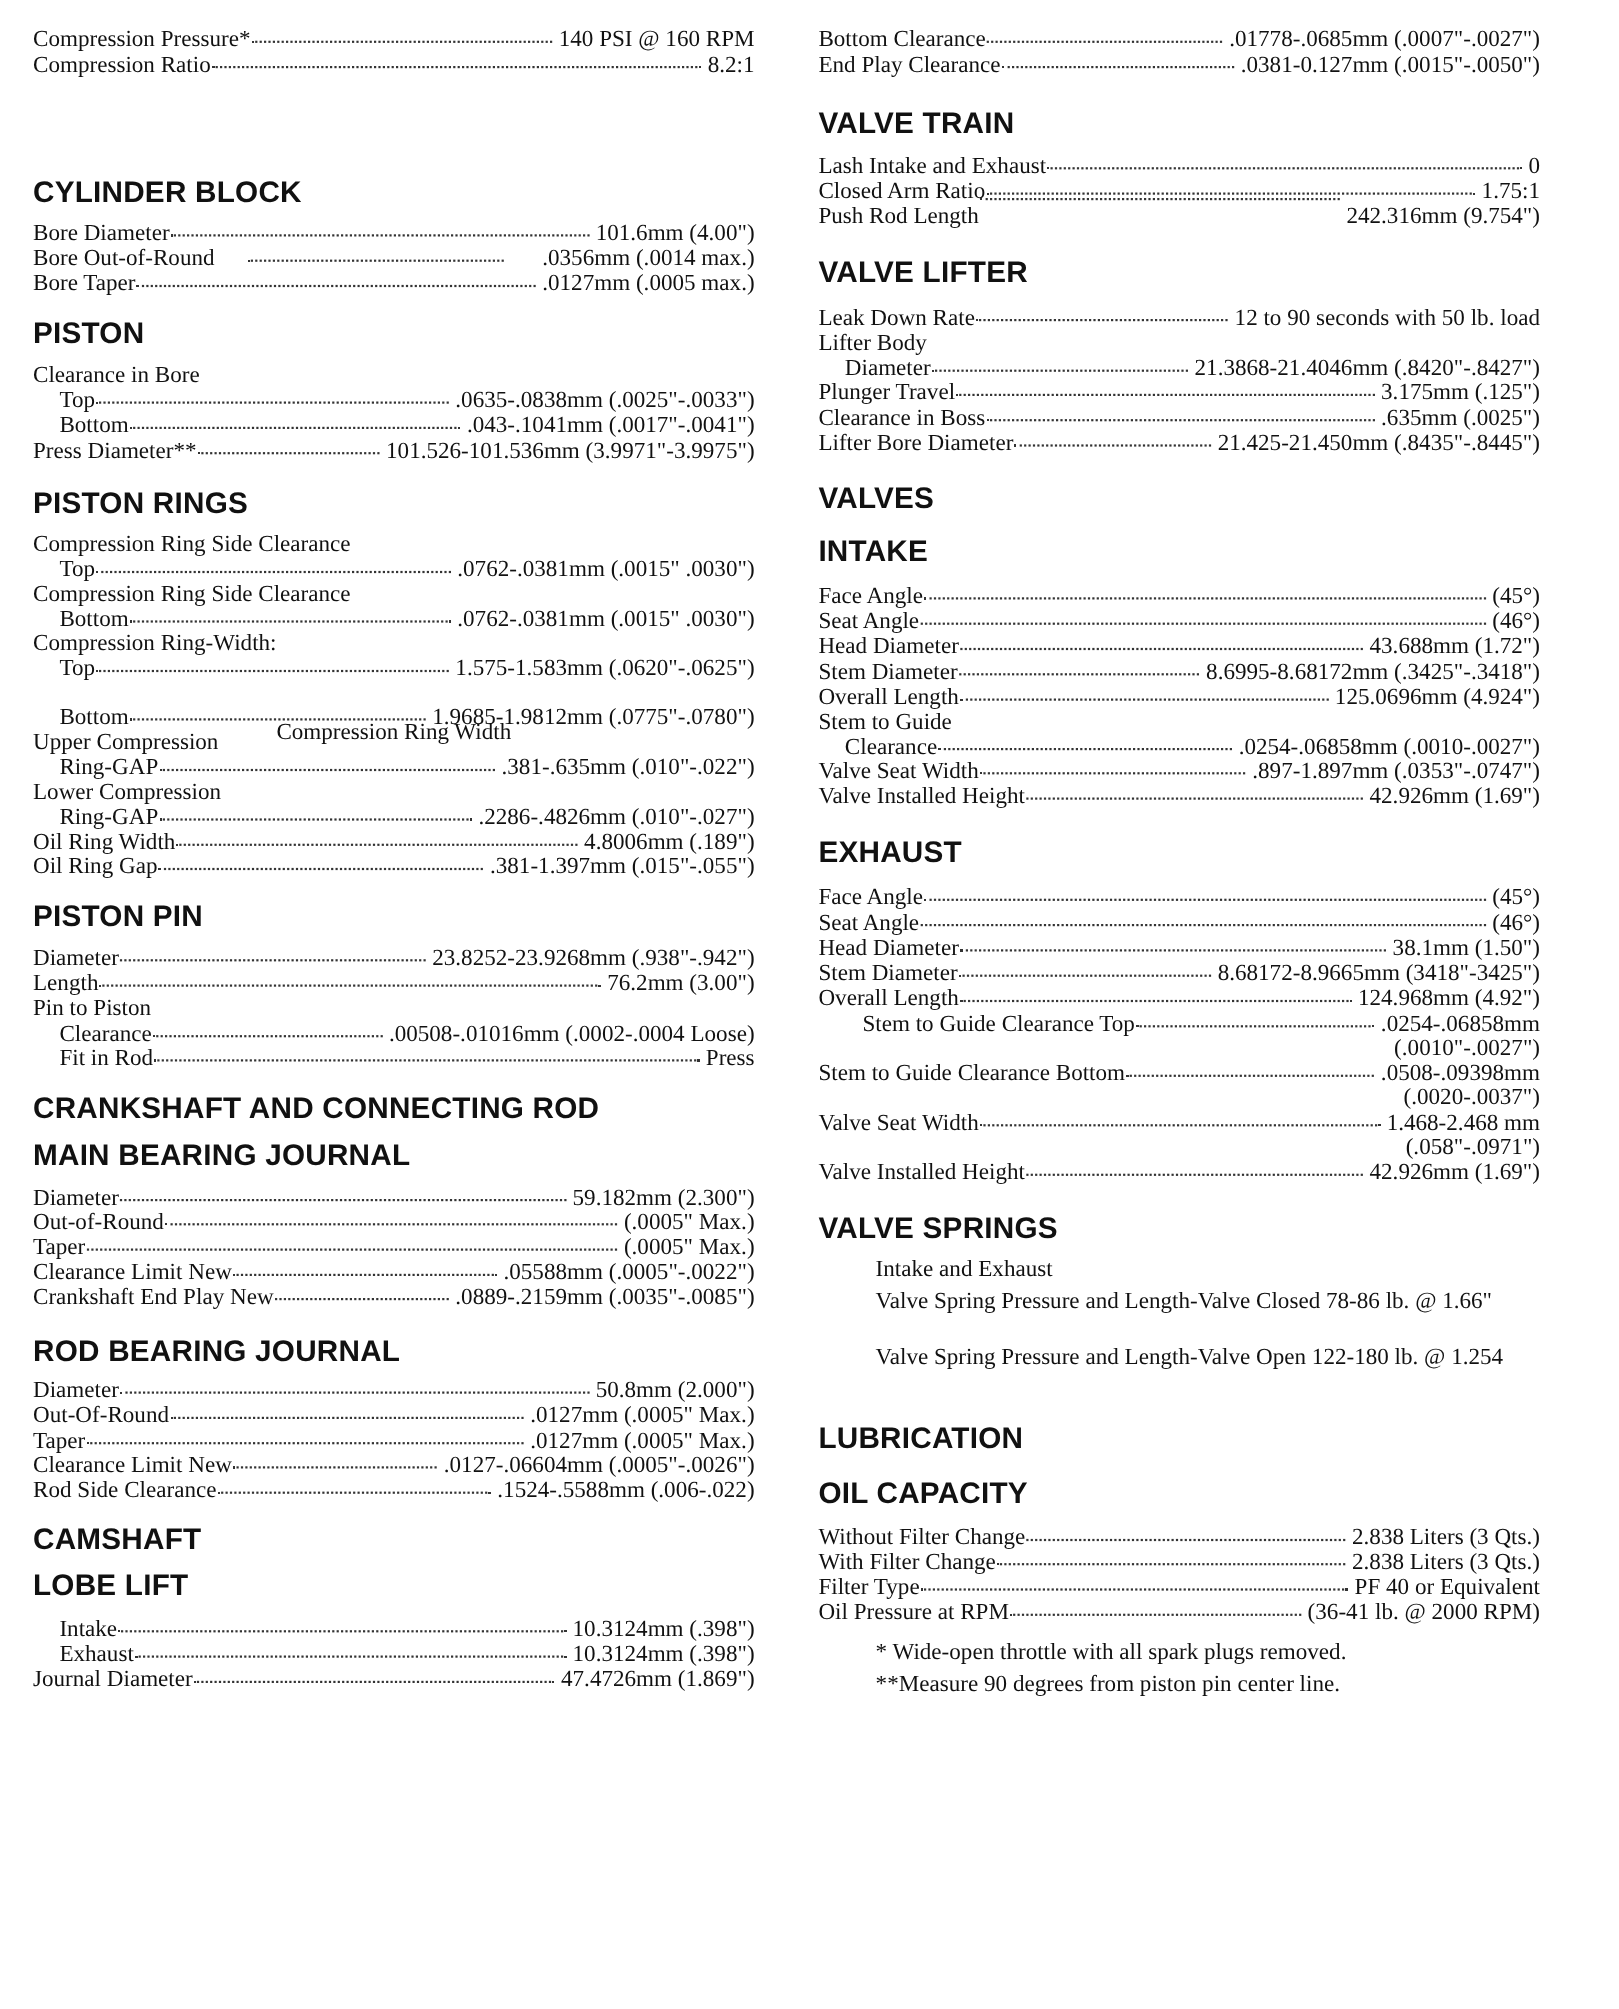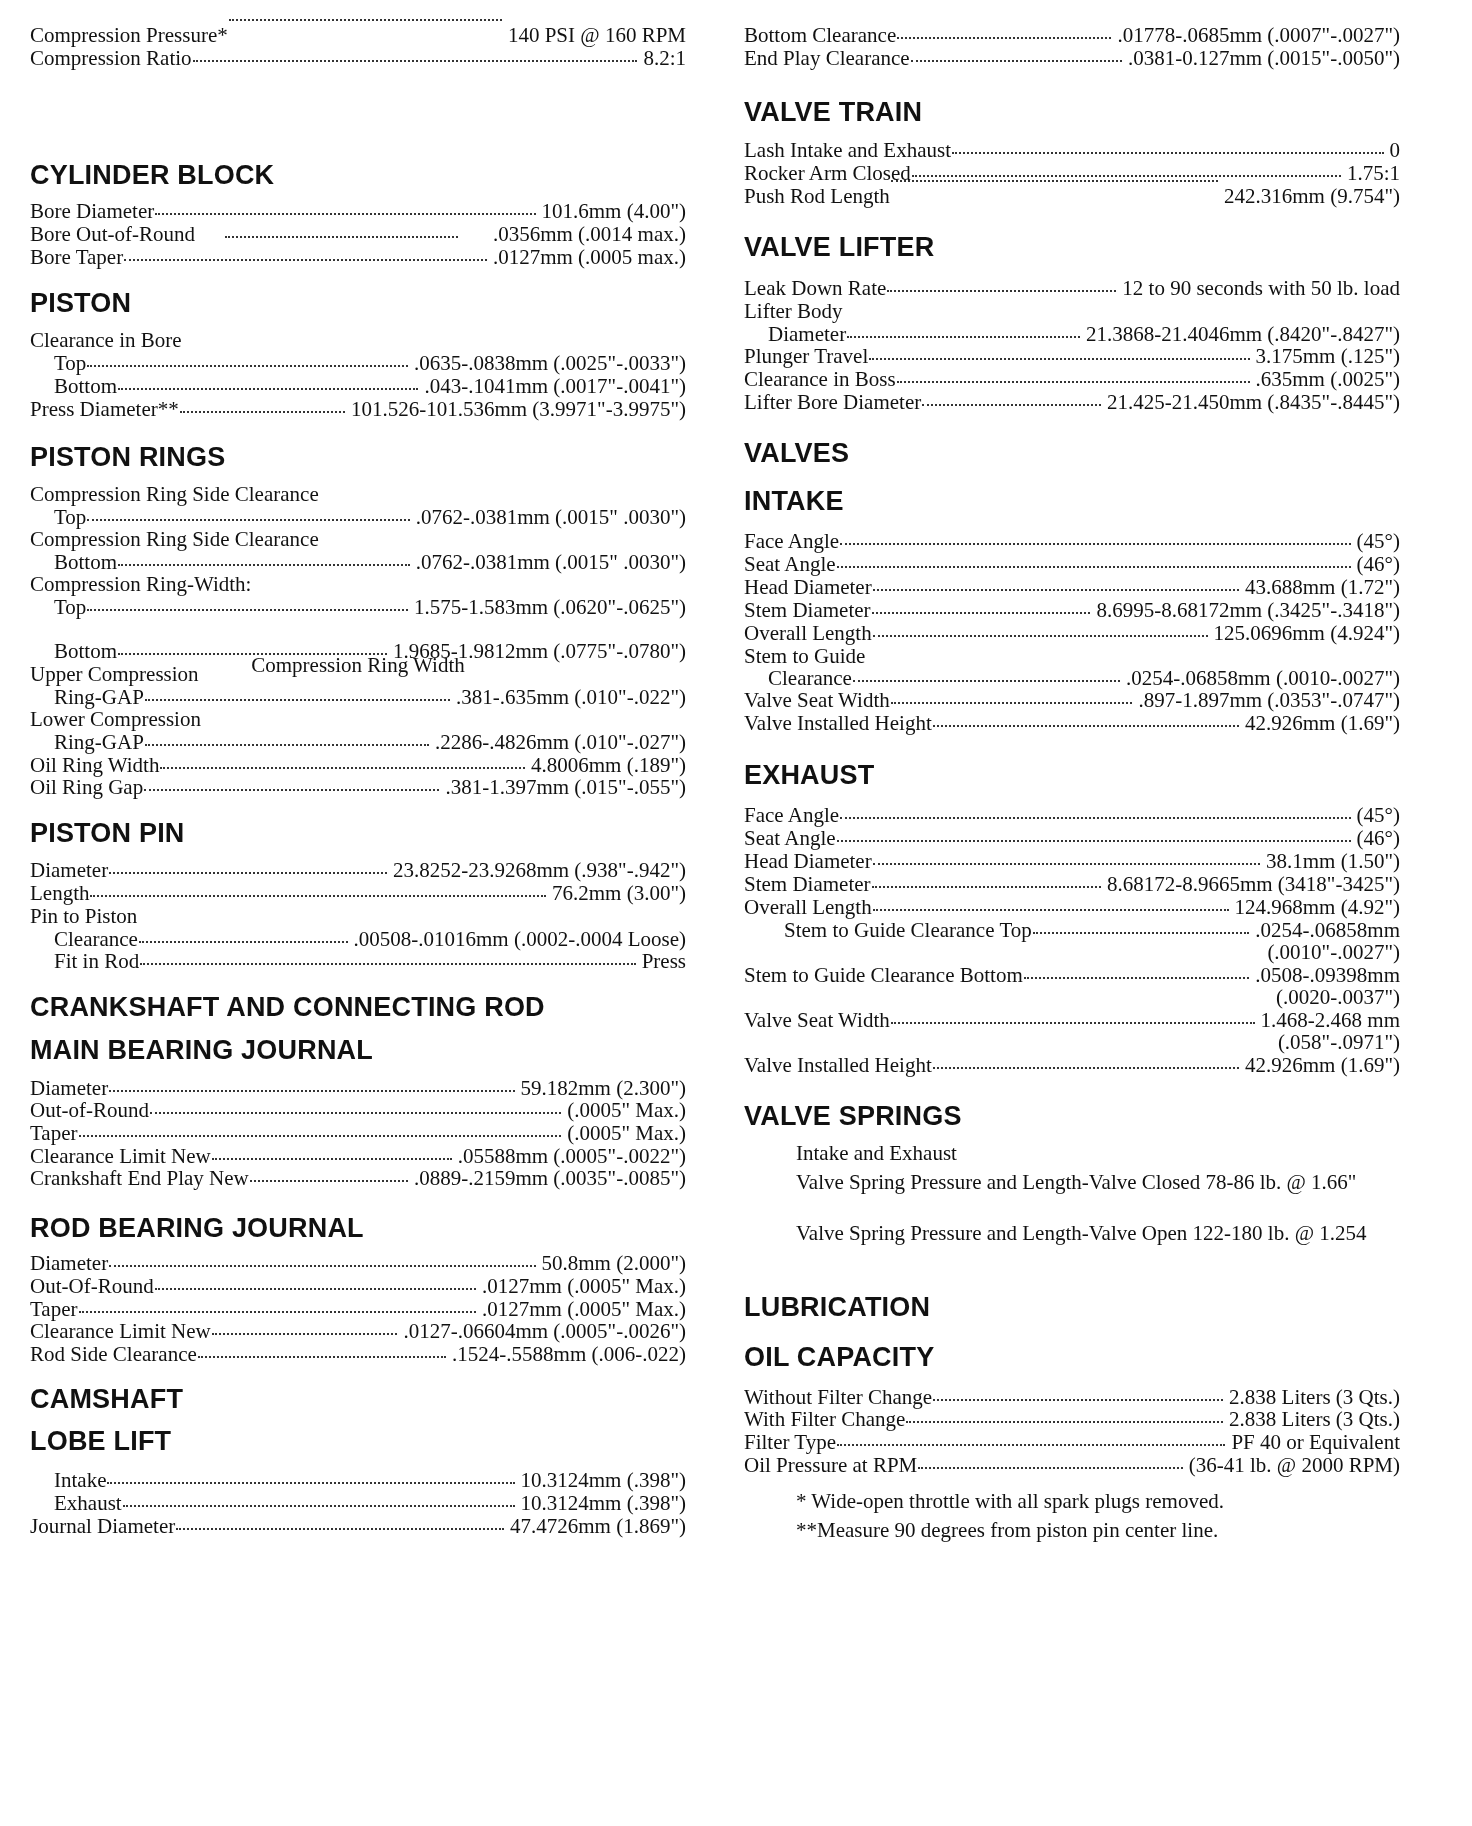--- a/index.html
+++ b/index.html
@@ -41,21 +41,21 @@
     font-size: 21px; line-height: 26px; text-indent: 52px;
     text-align: justify; text-align-last: left;
   }
   .para-plain { font-size: 21px; line-height: 26px; padding-left: 52px; }
   .note { font-size: 21px; line-height: 30px; padding-left: 52px; white-space: nowrap; }
 </style>
 </head>
 <body>
 
 <div class="col col-left" id="col-left">
-    <div class="blk row" style="top: 22px; align-items: center;">
+    <div class="blk row" style="top: 22px;">
       <span class="lbl">Compression Pressure*</span>
       <span class="dots"></span>
       <span class="val">140 PSI @ 160 RPM</span>
     </div>
     <div class="blk row" style="top: 45px;">
       <span class="lbl">Compression Ratio</span>
       <span class="dots"></span>
       <span class="val">8.2:1</span>
     </div>
     <div class="blk h" style="top: 160px;">CYLINDER BLOCK</div>
@@ -242,21 +242,21 @@
       <span class="dots"></span>
       <span class="val">.0381-0.127mm (.0015"-.0050")</span>
     </div>
     <div class="blk h" style="top: 97px;">VALVE TRAIN</div>
     <div class="blk row" style="top: 137px;">
       <span class="lbl">Lash Intake and Exhaust</span>
       <span class="dots"></span>
       <span class="val">0</span>
     </div>
     <div class="blk row" style="top: 160px;">
-      <span class="lbl">Rocker Arm Closed</span>
+      <span class="lbl">Closed Arm Ratio</span>
       <span class="dots"></span>
       <span class="val">1.75:1</span>
     </div>
     <div class="blk row" style="top: 183px; align-items: flex-end;">
       <span class="lbl">Push Rod Length</span>
       <span class="dots"></span>
       <span class="val">242.316mm (9.754")</span>
     </div>
     <div class="blk h" style="top: 232px;">VALVE LIFTER</div>
     <div class="blk row" style="top: 275px; font-family: Liberation Serif, serif;">

